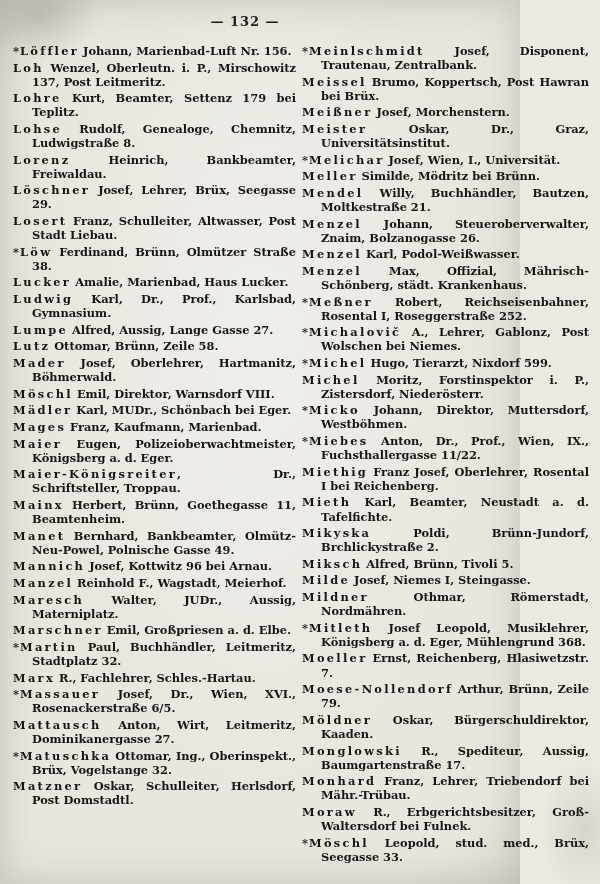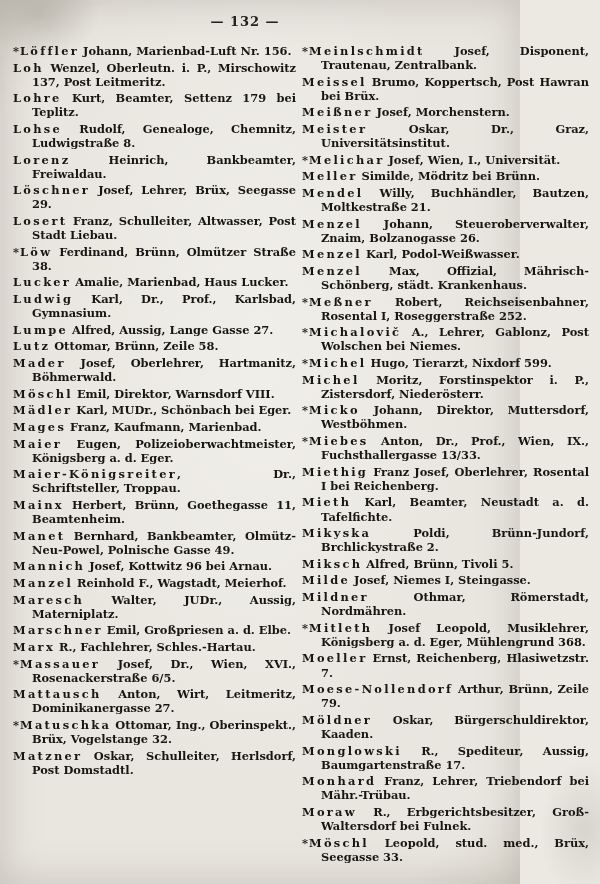--- a/index.html
+++ b/index.html
@@ -61,20 +61,21 @@
       <p class="entry"><span class="surname">Mädler</span><span> Karl, MUDr., Schönbach bei Eger.</span></p>
       <p class="entry"><span class="surname">Mages</span><span> Franz, Kaufmann, Marienbad.</span></p>
       <p class="entry"><span class="surname">Maier</span><span> Eugen, Polizeioberwachtmeister, Königsberg a. d. Eger.</span></p>
       <p class="entry"><span class="surname">Maier-Königsreiter</span><span>, Dr., Schriftsteller, Troppau.</span></p>
       <p class="entry"><span class="surname">Mainx</span><span> Herbert, Brünn, Goethegasse 11, Beamtenheim.</span></p>
       <p class="entry"><span class="surname">Manet</span><span> Bernhard, Bankbeamter, Olmütz-Neu-Powel, Polnische Gasse 49.</span></p>
       <p class="entry"><span class="surname">Mannich</span><span> Josef, Kottwitz 96 bei Arnau.</span></p>
       <p class="entry"><span class="surname">Manzel</span><span> Reinhold F., Wagstadt, Meierhof.</span></p>
       <p class="entry"><span class="surname">Maresch</span><span> Walter, JUDr., Aussig, Materniplatz.</span></p>
       <p class="entry"><span class="surname">Marschner</span><span> Emil, Großpriesen a. d. Elbe.</span></p>
+      <p class="entry"><span class="star">*</span><span class="surname">Martin</span><span> Paul, Buchhändler, Leitmeritz, Stadtplatz 32.</span></p>
       <p class="entry"><span class="surname">Marx</span><span> R., Fachlehrer, Schles.-Hartau.</span></p>
       <p class="entry"><span class="star">*</span><span class="surname">Massauer</span><span> Josef, Dr., Wien, XVI., Rosenackerstraße 6/5.</span></p>
       <p class="entry"><span class="surname">Mattausch</span><span> Anton, Wirt, Leitmeritz, Dominikanergasse 27.</span></p>
       <p class="entry"><span class="star">*</span><span class="surname">Matuschka</span><span> Ottomar, Ing., Oberinspekt., Brüx, Vogelstange 32.</span></p>
       <p class="entry"><span class="surname">Matzner</span><span> Oskar, Schulleiter, Herlsdorf, Post Domstadtl.</span></p>
     </div>
   <div class="col col-right">
       <p class="entry"><span class="star">*</span><span class="surname">Meinlschmidt</span><span> Josef, Disponent, Trautenau, Zentralbank.</span></p>
       <p class="entry"><span class="surname">Meissel</span><span> Brumo, Koppertsch, Post Hawran bei Brüx.</span></p>
       <p class="entry"><span class="surname">Meißner</span><span> Josef, Morchenstern.</span></p>
@@ -83,21 +84,21 @@
       <p class="entry"><span class="surname">Meller</span><span> Similde, Mödritz bei Brünn.</span></p>
       <p class="entry"><span class="surname">Mendel</span><span> Willy, Buchhändler, Bautzen, Moltkestraße 21.</span></p>
       <p class="entry"><span class="surname">Menzel</span><span> Johann, Steueroberverwalter, Znaim, Bolzanogasse 26.</span></p>
       <p class="entry"><span class="surname">Menzel</span><span> Karl, Podol-Weißwasser.</span></p>
       <p class="entry"><span class="surname">Menzel</span><span> Max, Offizial, Mährisch-Schönberg, städt. Krankenhaus.</span></p>
       <p class="entry"><span class="star">*</span><span class="surname">Meßner</span><span> Robert, Reichseisenbahner, Rosental I, Roseggerstraße 252.</span></p>
       <p class="entry"><span class="star">*</span><span class="surname">Michalovič</span><span> A., Lehrer, Gablonz, Post Wolschen bei Niemes.</span></p>
       <p class="entry"><span class="star">*</span><span class="surname">Michel</span><span> Hugo, Tierarzt, Nixdorf 599.</span></p>
       <p class="entry"><span class="surname">Michel</span><span> Moritz, Forstinspektor i. P., Zistersdorf, Niederösterr.</span></p>
       <p class="entry"><span class="star">*</span><span class="surname">Micko</span><span> Johann, Direktor, Muttersdorf, Westböhmen.</span></p>
-      <p class="entry"><span class="star">*</span><span class="surname">Miebes</span><span> Anton, Dr., Prof., Wien, IX., Fuchsthallergasse 13/33.</span></p>
+      <p class="entry"><span class="star">*</span><span class="surname">Miebes</span><span> Anton, Dr., Prof., Wien, IX., Fuchsthallergasse 11/22.</span></p>
       <p class="entry"><span class="surname">Miethig</span><span> Franz Josef, Oberlehrer, Rosental I bei Reichenberg.</span></p>
       <p class="entry"><span class="surname">Mieth</span><span> Karl, Beamter, Neustadt a. d. Tafelfichte.</span></p>
       <p class="entry"><span class="surname">Mikyska</span><span> Poldi, Brünn-Jundorf, Brchlickystraße 2.</span></p>
       <p class="entry"><span class="surname">Miksch</span><span> Alfred, Brünn, Tivoli 5.</span></p>
       <p class="entry"><span class="surname">Milde</span><span> Josef, Niemes I, Steingasse.</span></p>
       <p class="entry"><span class="surname">Mildner</span><span> Othmar, Römerstadt, Nordmähren.</span></p>
       <p class="entry gap"><span class="star">*</span><span class="surname">Mitleth</span><span> Josef Leopold, Musiklehrer, Königsberg a. d. Eger, Mühlengrund 368.</span></p>
       <p class="entry"><span class="surname">Moeller</span><span> Ernst, Reichenberg, Hlasiwetzstr. 7.</span></p>
       <p class="entry"><span class="surname">Moese-Nollendorf</span><span> Arthur, Brünn, Zeile 79.</span></p>
       <p class="entry"><span class="surname">Möldner</span><span> Oskar, Bürgerschuldirektor, Kaaden.</span></p>

